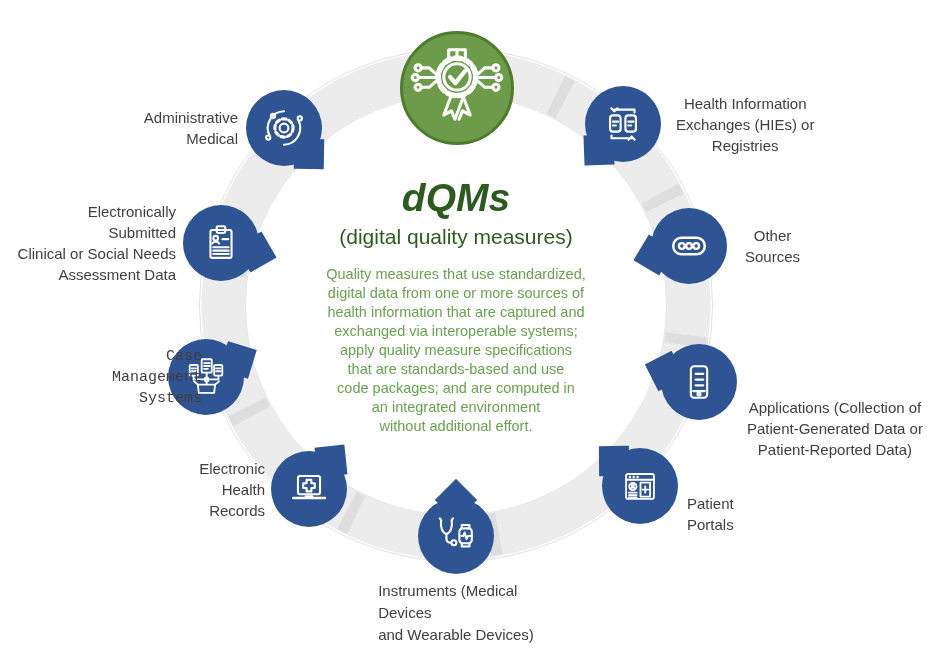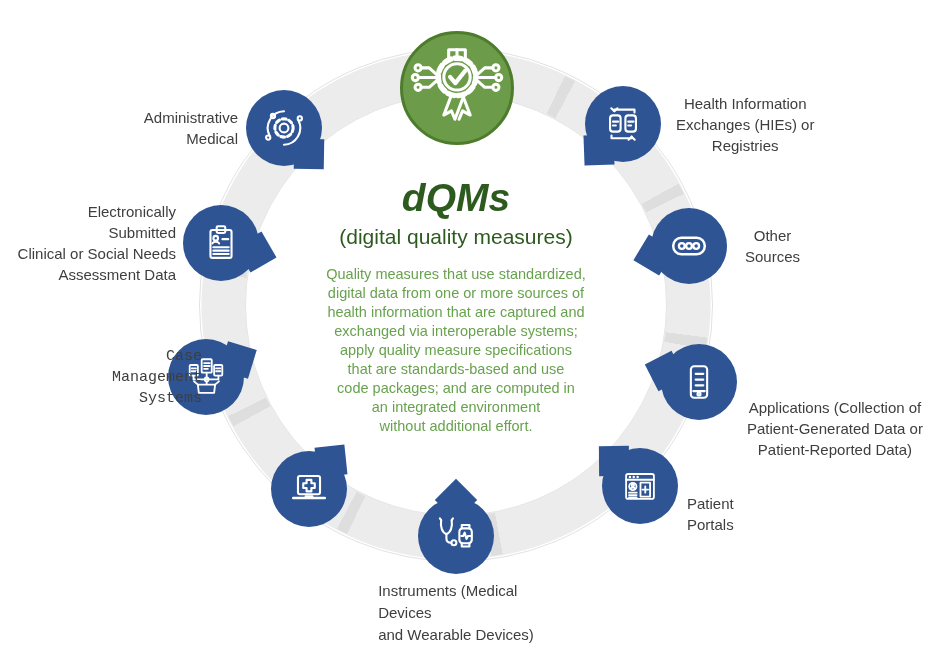--- a/index.html
+++ b/index.html
@@ -216,20 +216,23 @@
 
   <div class="abs tail t-ehr"></div>
   <div class="abs bubble b-ehr">
     <svg class="icon" width="46" height="46" viewBox="0 0 48 48" fill="none" stroke="#fff" stroke-width="2.2" stroke-linecap="round" stroke-linejoin="round">
       <rect x="12.5" y="10.5" width="23" height="19" rx="2"></rect>
       <path d="M21.5,14.5 h5 v3.5 h3.5 v5 h-3.5 v3.5 h-5 v-3.5 h-3.5 v-5 h3.5 Z"></path>
       <path d="M7.5,33.5 H40.5" stroke-width="2.6"></path>
       <path d="M20.5,33.5 v-2 h7 v2"></path>
     </svg>
   </div>
+  <div class="abs label lab-right l-ehr">Electronic
+Health
+Records</div>
 
   <div class="abs tail t-portals"></div>
   <div class="abs bubble b-portals">
     <svg class="icon" width="46" height="46" viewBox="0 0 48 48" fill="none" stroke="#fff" stroke-width="1.9" stroke-linecap="round" stroke-linejoin="round">
       <rect x="9.5" y="11.5" width="29" height="26" rx="2"></rect>
       <path d="M9.5,17.5 H38.5"></path>
       <circle cx="13.5" cy="14.5" r="1.3" fill="#fff" stroke="none"></circle>
       <circle cx="17.5" cy="14.5" r="1.3" fill="#fff" stroke="none"></circle>
       <circle cx="21.5" cy="14.5" r="1.3" fill="#fff" stroke="none"></circle>
       <circle cx="16.5" cy="24.5" r="3.8"></circle>

